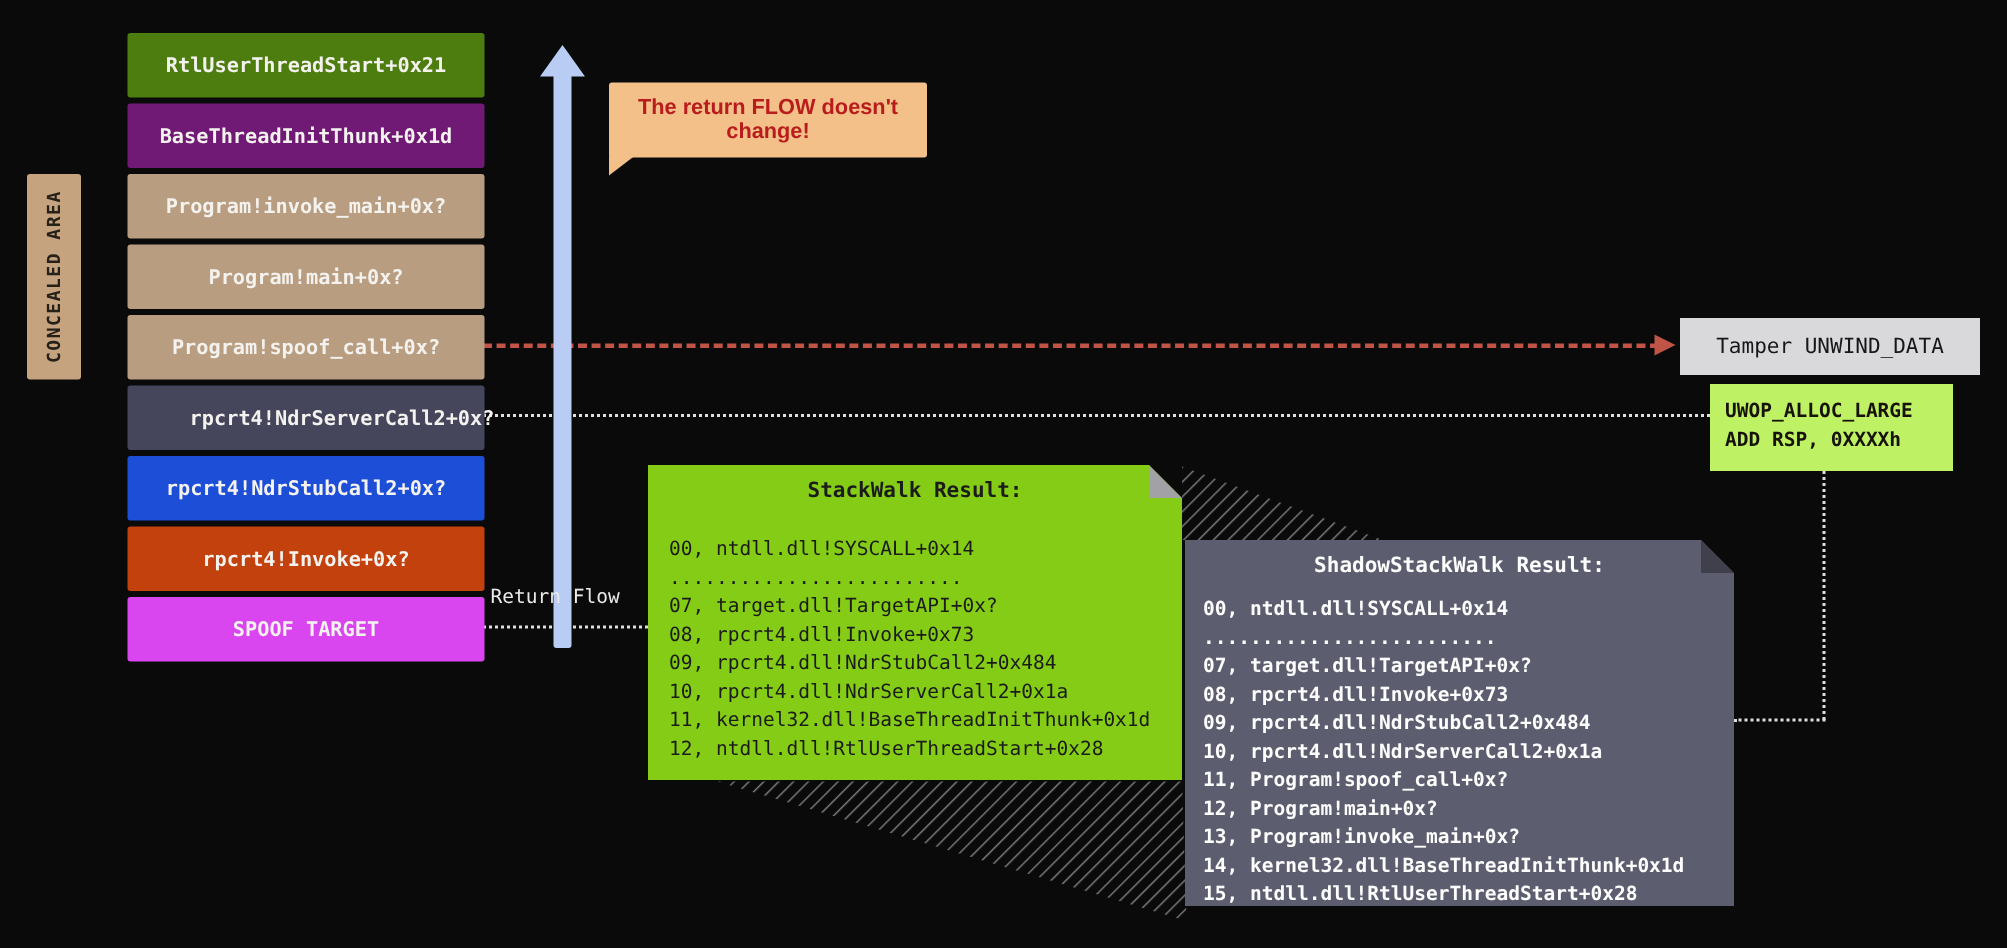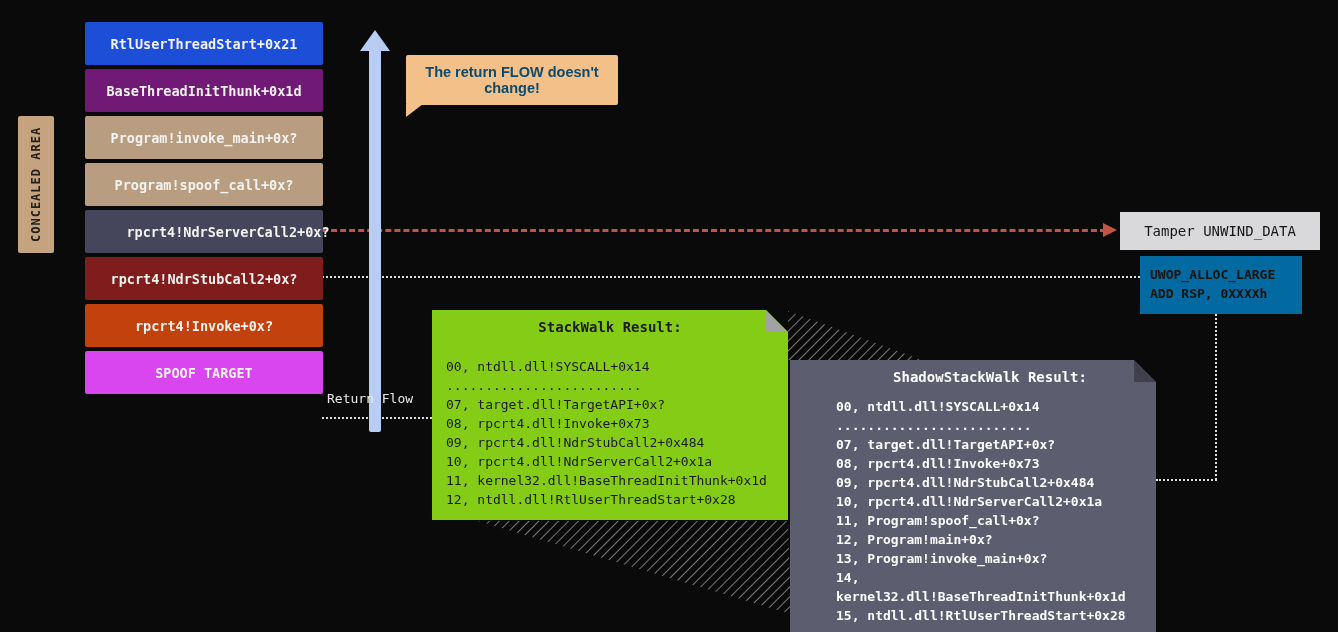--- a/index.html
+++ b/index.html
@@ -32,21 +32,21 @@
   #blue-arrow-shaft { left:369px; top:49px; width:12px; height:383px; background:#b9cdf4; border-radius:2px; }
   #blue-arrow-head  { left:360px; top:30px; width:0; height:0;
     border-left:15px solid transparent; border-right:15px solid transparent;
     border-bottom:21px solid #b9cdf4; }
   #return-flow-label { left:327px; top:391px; color:#e9e9e9; font:400 13px "DejaVu Sans Mono", monospace; z-index:6; }
 
   
   #callout {
     left:406px; top:55px; width:212px; min-height:50px; padding:6px 10px;
     display:flex; align-items:center; justify-content:center; text-align:center;
-    font:700 14.5px "Liberation Sans", sans-serif; color:#0c4a6e; border-radius:2px;
+    font:700 14.5px "Liberation Sans", sans-serif; color:#b91c1c; border-radius:2px;
   }
   #callout-tail { left:406px; top:104px; width:0; height:0;
     border-top:13px solid #f2c088; border-right:17px solid transparent; }
 
   
   #red-dashed { left:322px; top:229px; width:784px; border-top:3px dashed #c05447; }
   #red-arrow-head { left:1103px; top:223px; width:0; height:0;
     border-top:7px solid transparent; border-bottom:7px solid transparent;
     border-left:14px solid #c05447; }
 
@@ -70,24 +70,23 @@
   #dot-shadow{ left:1156px; top:479px; width:61px; }
 
   
   .note { box-shadow:0 0 0 1px rgba(0,0,0,.25); }
   #sw-note {
     left:432px; top:310px; width:356px; height:210px; color:#1b1b1b;
     clip-path:polygon(0 0, calc(100% - 22px) 0, 100% 22px, 100% 100%, 0 100%);
     z-index:4;
   }
   #ssw-note {
-    left:790px; top:360px; width:366px; height:273px; color:#fdfdfd;
+    left:790px; top:360px; width:366px; height:244px; color:#fdfdfd;
     clip-path:polygon(0 0, calc(100% - 22px) 0, 100% 22px, 100% 100%, 0 100%);
     z-index:5;
-    padding-left:34px;
   }
   .note-fold { position:absolute; right:0; top:0; width:22px; height:22px;
     clip-path:polygon(0 0, 100% 100%, 0 100%); }
   #sw-note .note-fold  { background:#a2a2a6; }
   #ssw-note .note-fold { background:#40404d; }
   .note-title { margin-top:9px; text-align:center; font:700 14px "DejaVu Sans Mono", monospace; }
   .note-lines { font:400 13px "DejaVu Sans Mono", monospace; line-height:19px; }
   #sw-note  .note-lines { margin-top:22px; padding-left:14px; }
   #ssw-note .note-lines { margin-top:12px; padding-left:12px; font-weight:700; }
 
@@ -120,35 +119,36 @@
   <div id="red-dashed" class="abs line-layer"></div>
   <div id="red-arrow-head" class="abs line-layer"></div>
 
   <div id="blue-arrow-shaft" class="abs arrow-layer"></div>
   <div id="blue-arrow-head" class="abs arrow-layer"></div>
   <div id="return-flow-label" class="abs">Return Flow</div>
 
   <div id="concealed" class="abs box-layer" style="background: rgb(197, 163, 127);">CONCEALED AREA</div>
 
   <div id="stack" class="abs box-layer">
-    <div class="frame" style="background: #1d4ed8;">RtlUserThreadStart+0x21</div>
+    <div class="frame" style="background: #4d7c0f;">RtlUserThreadStart+0x21</div>
     <div class="frame" style="background: #701a75;">BaseThreadInitThunk+0x1d</div>
     <div class="frame" style="background: rgb(184, 157, 128);">Program!invoke_main+0x?</div>
+    <div class="frame" style="background: rgb(184, 157, 128);">Program!main+0x?</div>
     <div class="frame" style="background: rgb(184, 157, 128);">Program!spoof_call+0x?</div>
     <div class="frame" style="background: rgb(69, 69, 92); padding-left: 48px;">rpcrt4!NdrServerCall2+0x?</div>
-    <div class="frame" style="background: #7f1d1d;">rpcrt4!NdrStubCall2+0x?</div>
+    <div class="frame" style="background: #1d4ed8;">rpcrt4!NdrStubCall2+0x?</div>
     <div class="frame" style="background: #c2410c;">rpcrt4!Invoke+0x?</div>
     <div class="frame" style="background: #d946ef;">SPOOF TARGET</div>
   </div>
 
   <div id="callout" class="abs box-layer" style="background: rgb(242, 192, 136);">The return FLOW doesn't change!</div>
   <div id="callout-tail" class="abs box-layer"></div>
 
   <div id="tamper-box" class="abs box-layer" style="background: rgb(217, 217, 220);">Tamper UNWIND_DATA</div>
-  <div id="uwop-box" class="abs box-layer" style="background: #0369a1;">
+  <div id="uwop-box" class="abs box-layer" style="background: #bef264;">
     <div>UWOP_ALLOC_LARGE</div>
     <div>ADD RSP, 0XXXXh</div>
   </div>
 
   <div id="sw-note" class="abs note" style="background: #84cc16;">
     <div class="note-fold"></div>
     <div class="note-title">StackWalk Result:</div>
     <div class="note-lines">
       <div>00, ntdll.dll!SYSCALL+0x14</div>
       <div>.........................</div>

